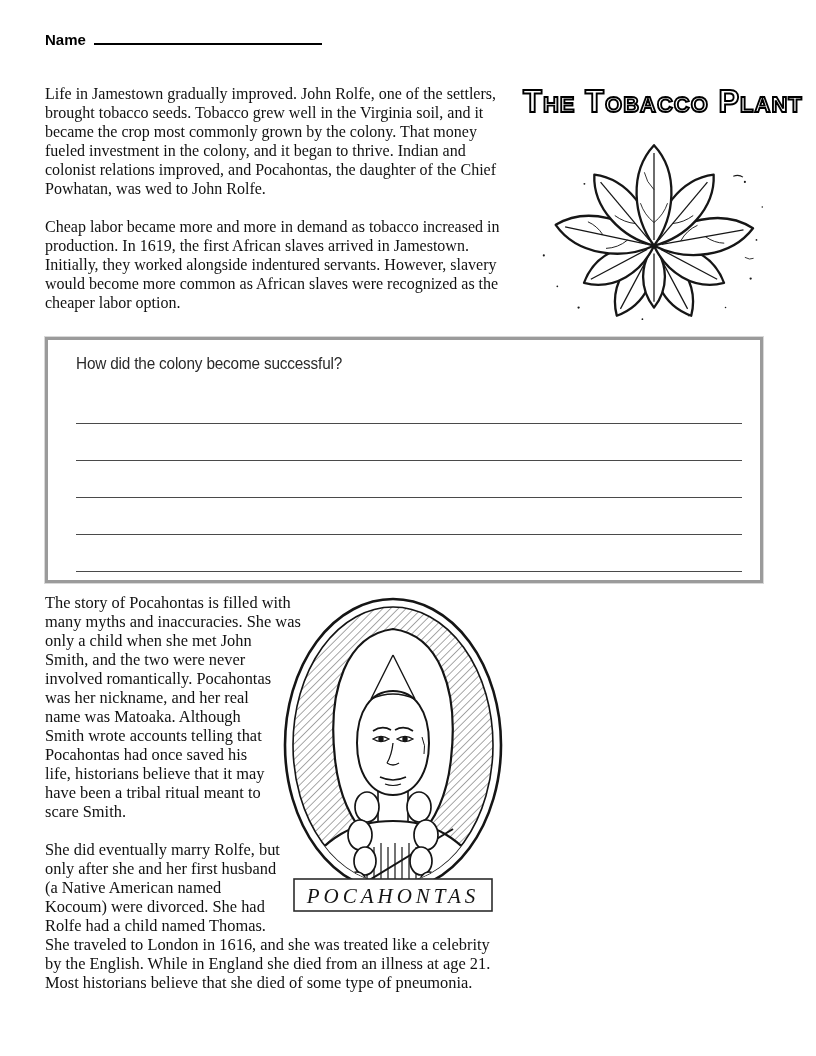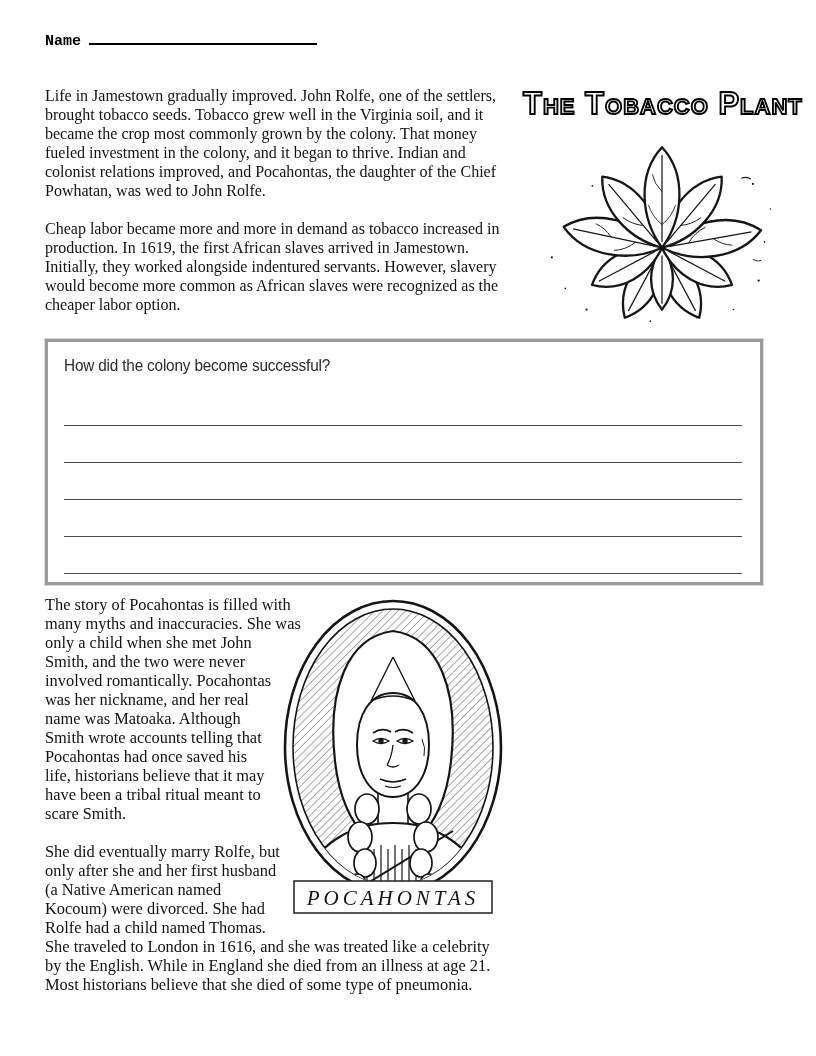--- a/index.html
+++ b/index.html
@@ -1,36 +1,36 @@
 <!DOCTYPE html>
 <html><head>
 <meta charset="utf-8">
 <style>
   html,body{margin:0;padding:0;background:#fff;}
   .page{position:relative;width:816px;height:1056px;background:#fff;overflow:hidden;
         font-family:"Liberation Serif", serif;color:#111;box-sizing:border-box;
         padding:30px 0 0 45px;}
   .b{font-weight:bold;}
-  .head{font-family:Liberation Mono, monospace;font-size:15px;line-height:20px;color:#000;}
+  .head{font-family:Liberation Sans, sans-serif;font-size:15px;line-height:20px;color:#000;}
   .name-row{white-space:nowrap;}
   .name-line{display:inline-block;width:228px;border-bottom:2px solid #000;height:13px;margin-left:8px;}
 
   
   .top{display:flex;margin-top:34px;width:756px;}
   .intro{width:472px;font-size:16px;line-height:19px;}
   .intro p{margin:0 0 19px 0;}
-  .tobacco-col{width:278px;margin-left:6px;text-align:center;}
+  .tobacco-col{width:278px;margin-left:6px;}
   .bubble-title{font-family:"Liberation Sans", sans-serif;font-weight:800;
     font-variant:small-caps;font-size:31px;line-height:36px;letter-spacing:1px;
     color:#fff;-webkit-text-stroke:1.9px #000;white-space:nowrap;}
   .plant-svg{margin-top:2px;}
 
   
   .qbox{box-sizing:border-box;border:3px solid #9b9b9b;box-shadow:0 0 0 1px #d8d8d8;
-        background:#fff;padding:12px 18px 8px 16px;}
+        background:#fff;padding:12px 18px 8px 28px;}
   .prompt{font-family:"Liberation Sans", sans-serif;font-size:16.5px;line-height:22px;
           color:#2a2a2a;letter-spacing:-0.2px;width:107%;transform:scaleX(0.93);
           transform-origin:left top;}
   .ans-line{border-bottom:1.6px solid #4a4a4a;}
   .qbox1{width:718px;margin-top:6px;}
   .qbox1 .ans-line{height:36px;}
   .qbox1 .lines{margin-top:13px;}
   .qbox2{width:242px;flex:0 0 242px;min-height:391px;}
   .qbox2 .ans-line{height:38px;}
   .qbox2 .lines{margin-top:6px;}

